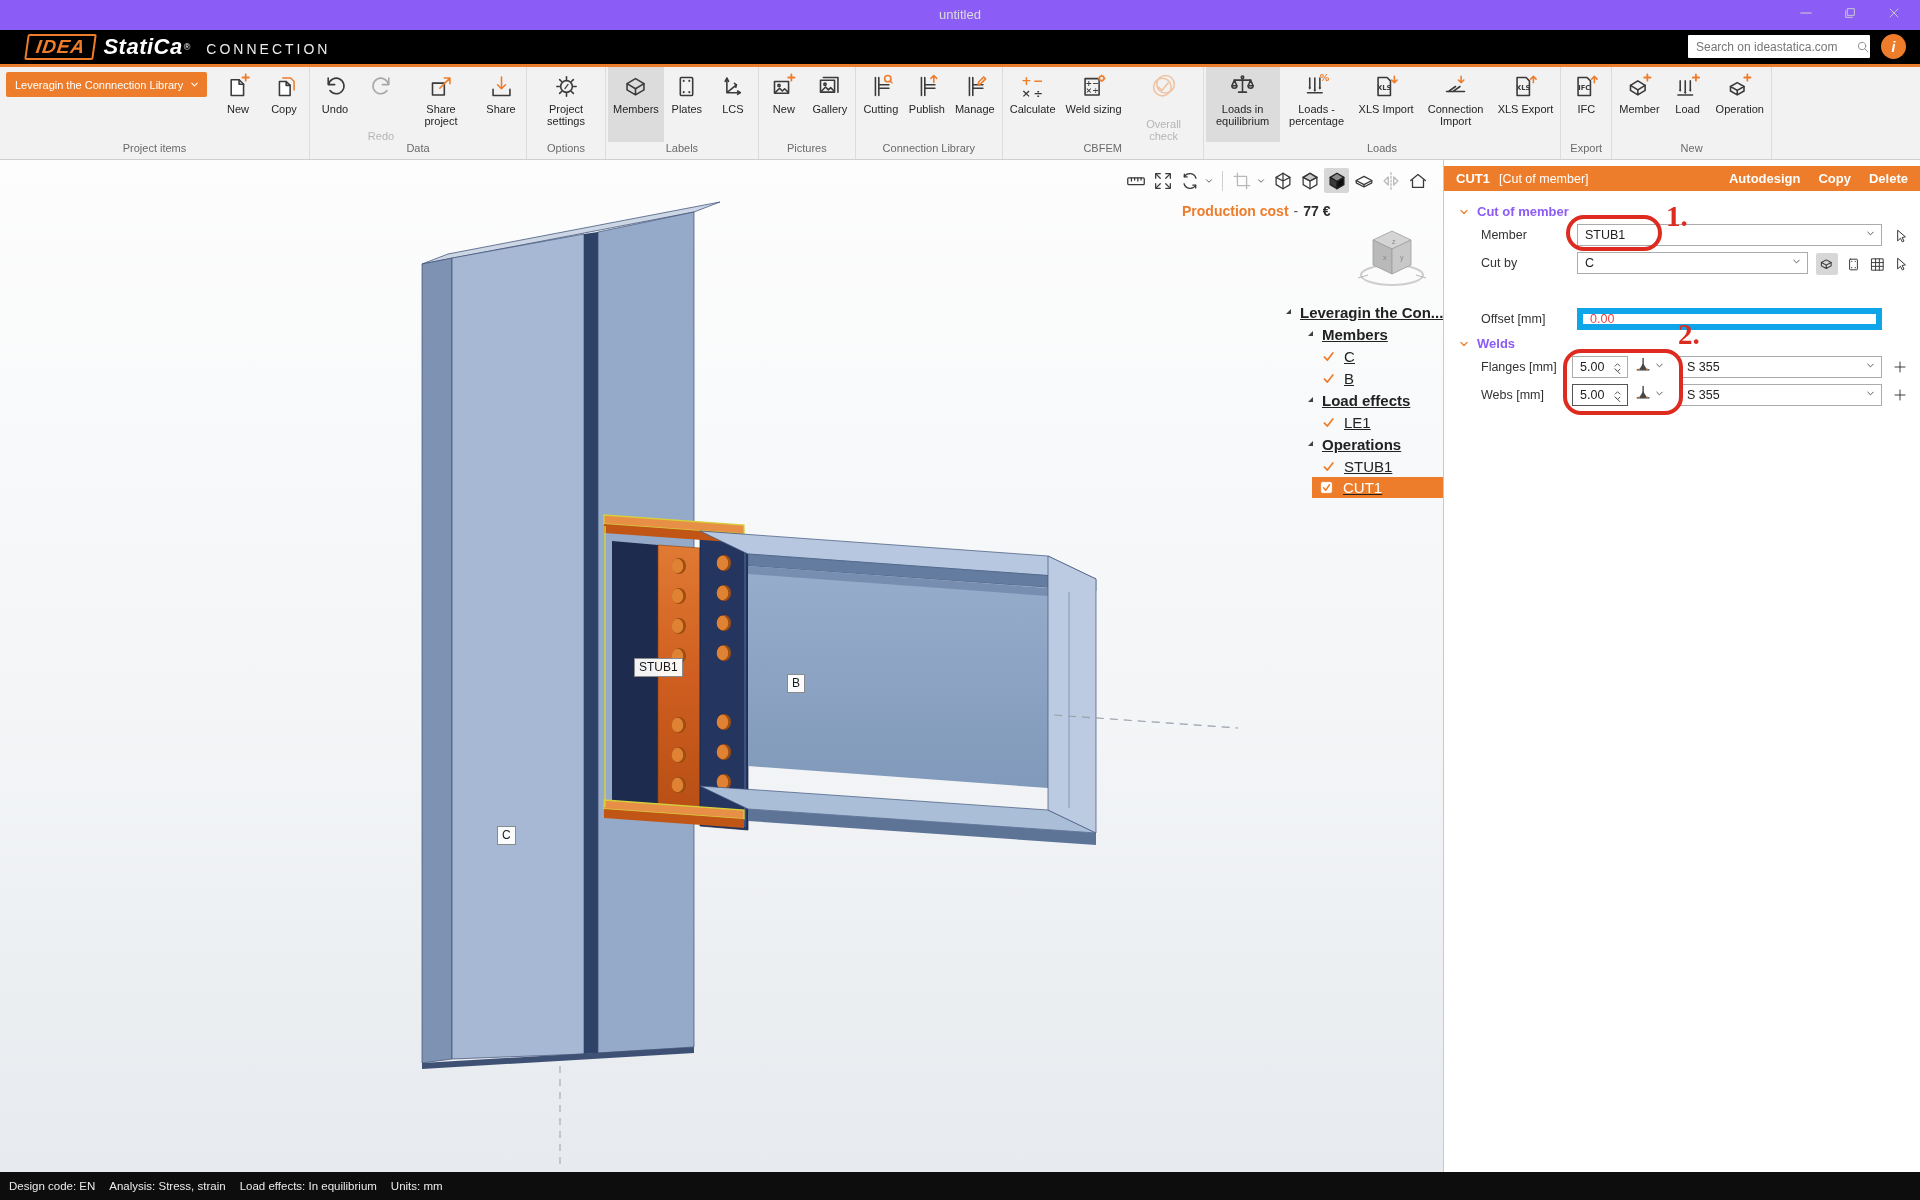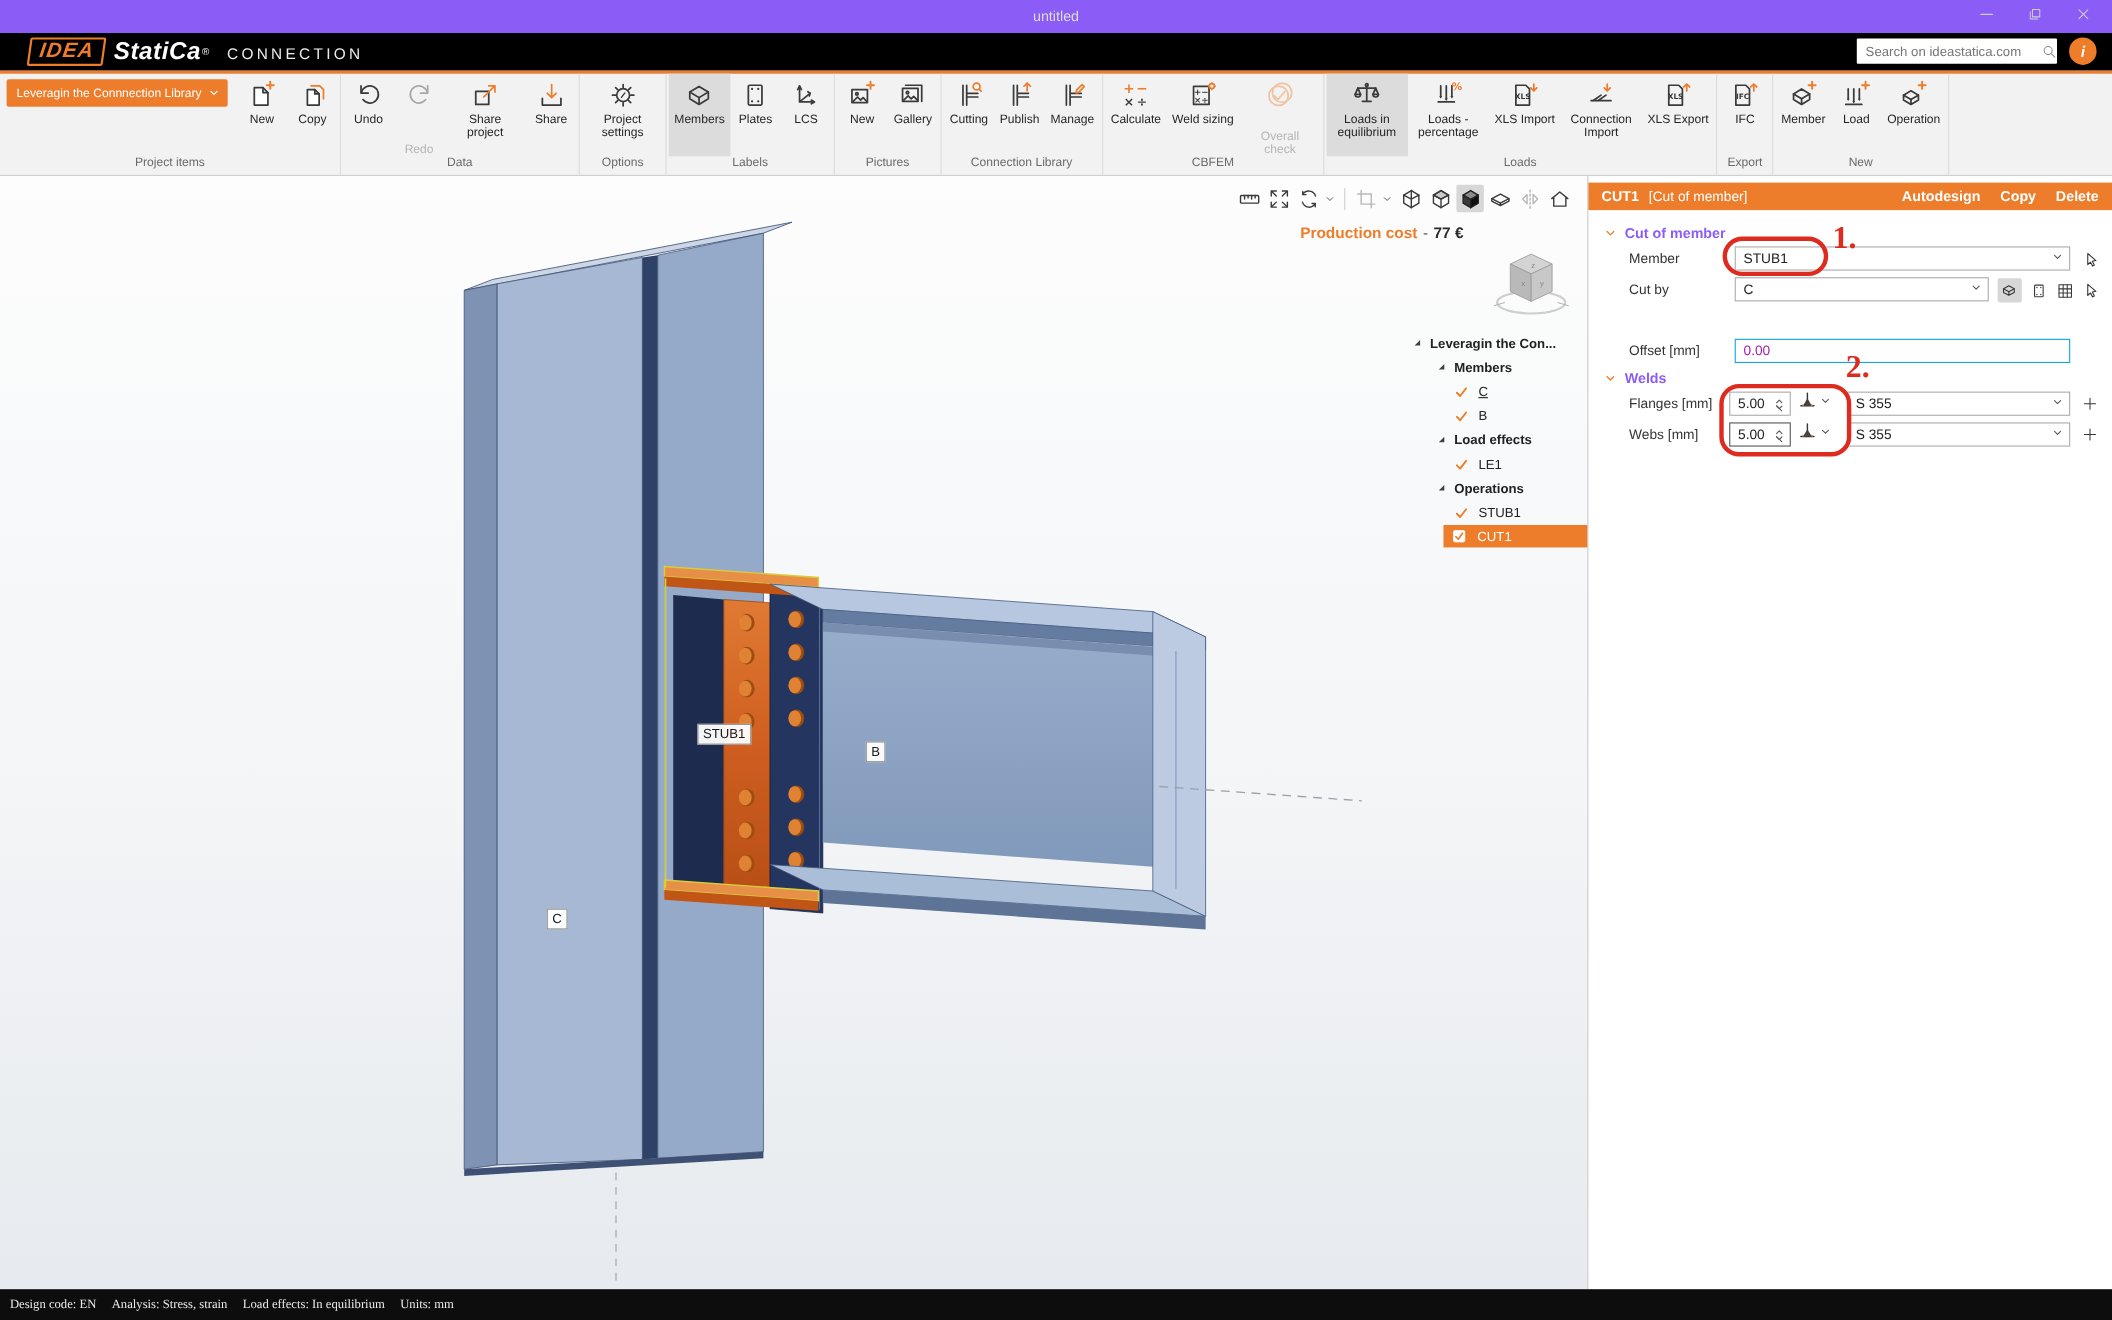--- a/index.html
+++ b/index.html
@@ -53,21 +53,21 @@
   .vpbtn.sel{background:#d7d7d7;}
   .vpbtn.dis{opacity:.35;}
   .vpsep{width:1px;height:20px;background:#cfcfcf;margin:0 5px;}
   .vpchev{width:12px;display:flex;align-items:center;margin-right:2px;}
   .prodcost{position:absolute;left:1182px;top:43px;font-size:14px;z-index:4;white-space:nowrap;}
   .pc-label{color:#ED7D2B;font-weight:bold;}
   .pc-sep{color:#555;margin:0 5px;}
   .pc-value{color:#2b2b2b;font-weight:bold;}
   .viewcube{position:absolute;left:1348px;top:58px;z-index:4;}
   
-  .tree{position:absolute;left:1276px;top:141px;width:172px;font-size:12px;color:#222;z-index:4;}
+  .tree{position:absolute;left:1276px;top:141px;width:172px;font-size:15px;color:#222;z-index:4;text-decoration:underline;}
   .trow{height:22px;display:flex;align-items:center;cursor:default;}
   .trow .exp{width:14px;display:flex;justify-content:center;margin-right:4px;}
   .trow.lvl0{padding-left:6px;font-weight:bold;}
   .trow.lvl1{padding-left:28px;font-weight:bold;}
   .trow.leaf{padding-left:46px;}
   .trow .chk{width:15px;margin-right:7px;display:flex;}
   .trow .tlabel.und{text-decoration:underline;}
   .trow.active-banner{margin-left:36px;background:#ED7D2B;color:#fff;padding-left:8px;height:21px;width:136px;
     clip-path:polygon(0 0,calc(100% - 12px) 0,100% 50%,calc(100% - 12px) 100%,0 100%);font-weight:normal;}
   .trow.active-banner .chk{margin-right:8px;}
@@ -80,37 +80,37 @@
   .phname{font-weight:bold;font-size:13px;}
   .phtype{font-size:12.5px;margin-left:9px;}
   .phactions{margin-left:auto;display:flex;gap:18px;font-weight:bold;font-size:13px;}
   .psec-title{position:absolute;left:14px;display:flex;align-items:center;font-weight:bold;font-size:13px;color:#8b5cf6;}
   .psec-title .schev{display:flex;margin-right:7px;}
   .prow{position:absolute;left:0;right:0;height:24px;}
   .plabel{position:absolute;left:37px;top:4px;font-size:12.5px;color:#333;}
   .pcombo{position:absolute;top:0;height:22px;border:1px solid #ababab;background:#fff;display:flex;align-items:center;
     font-size:12.5px;color:#222;padding:0 4px 0 7px;box-sizing:border-box;}
   .pcombo .cval{flex:1;}
-  .pinput{position:absolute;top:0;height:22px;border:1px solid #0ea5e9;background:#fff;font-size:12.5px;color:#a21caf;
+  .pinput{position:absolute;top:0;height:22px;border:6px solid #0ea5e9;background:#fff;font-size:12.5px;color:#ef4444;
     padding:0 7px;box-sizing:border-box;font-family:"Liberation Sans",sans-serif;outline:none;}
   .pspin{position:absolute;top:0;width:56px;height:22px;border:1px solid #ababab;background:#fff;display:flex;
     align-items:center;font-size:12.5px;color:#222;padding-left:7px;box-sizing:border-box;}
   .pspin.focus{border:1.5px solid #555;}
   .pspin .spinarrows{margin-left:auto;margin-right:3px;display:flex;}
   .ptool{position:absolute;top:1px;width:22px;height:22px;display:flex;align-items:center;justify-content:center;}
   .ptool.sel{background:#d7d7d7;border-radius:2px;}
   .weldbtn{position:absolute;top:0;height:22px;display:flex;align-items:center;}
   .plusbtn{position:absolute;top:1px;width:20px;height:20px;display:flex;align-items:center;justify-content:center;}
   
   .ann{position:absolute;z-index:8;pointer-events:none;}
   .ann-shape{border:4.5px solid #DD2B1F;border-radius:18px;}
   .ann-num{color:#DD2B1F;font-size:29px;font-weight:bold;font-family:"Liberation Serif",serif;}
   
   .statusbar{position:absolute;left:0;bottom:0;width:100%;height:28px;background:#0d0d0d;display:flex;
-    align-items:center;padding-left:9px;gap:14px;color:#eaeaea;font-size:11.5px;z-index:10;box-sizing:border-box;font-family:Liberation Serif, serif;}
+    align-items:center;padding-left:9px;gap:14px;color:#eaeaea;font-size:11.5px;z-index:10;box-sizing:border-box;}
 </style>
 </head>
 <body>
 
 <div class="titlebar">
   <div class="win-title">untitled</div>
   <div class="winctl">
     <div class="winbtn">
         <span><svg width="18" height="18" viewBox="0 0 24 24" fill="none" stroke="#3a3a3a" stroke-width="1.4" stroke-linecap="round" stroke-linejoin="round">
             <path d="M5 12h14" stroke="#cfcfcf" stroke-width="1.4"></path>

